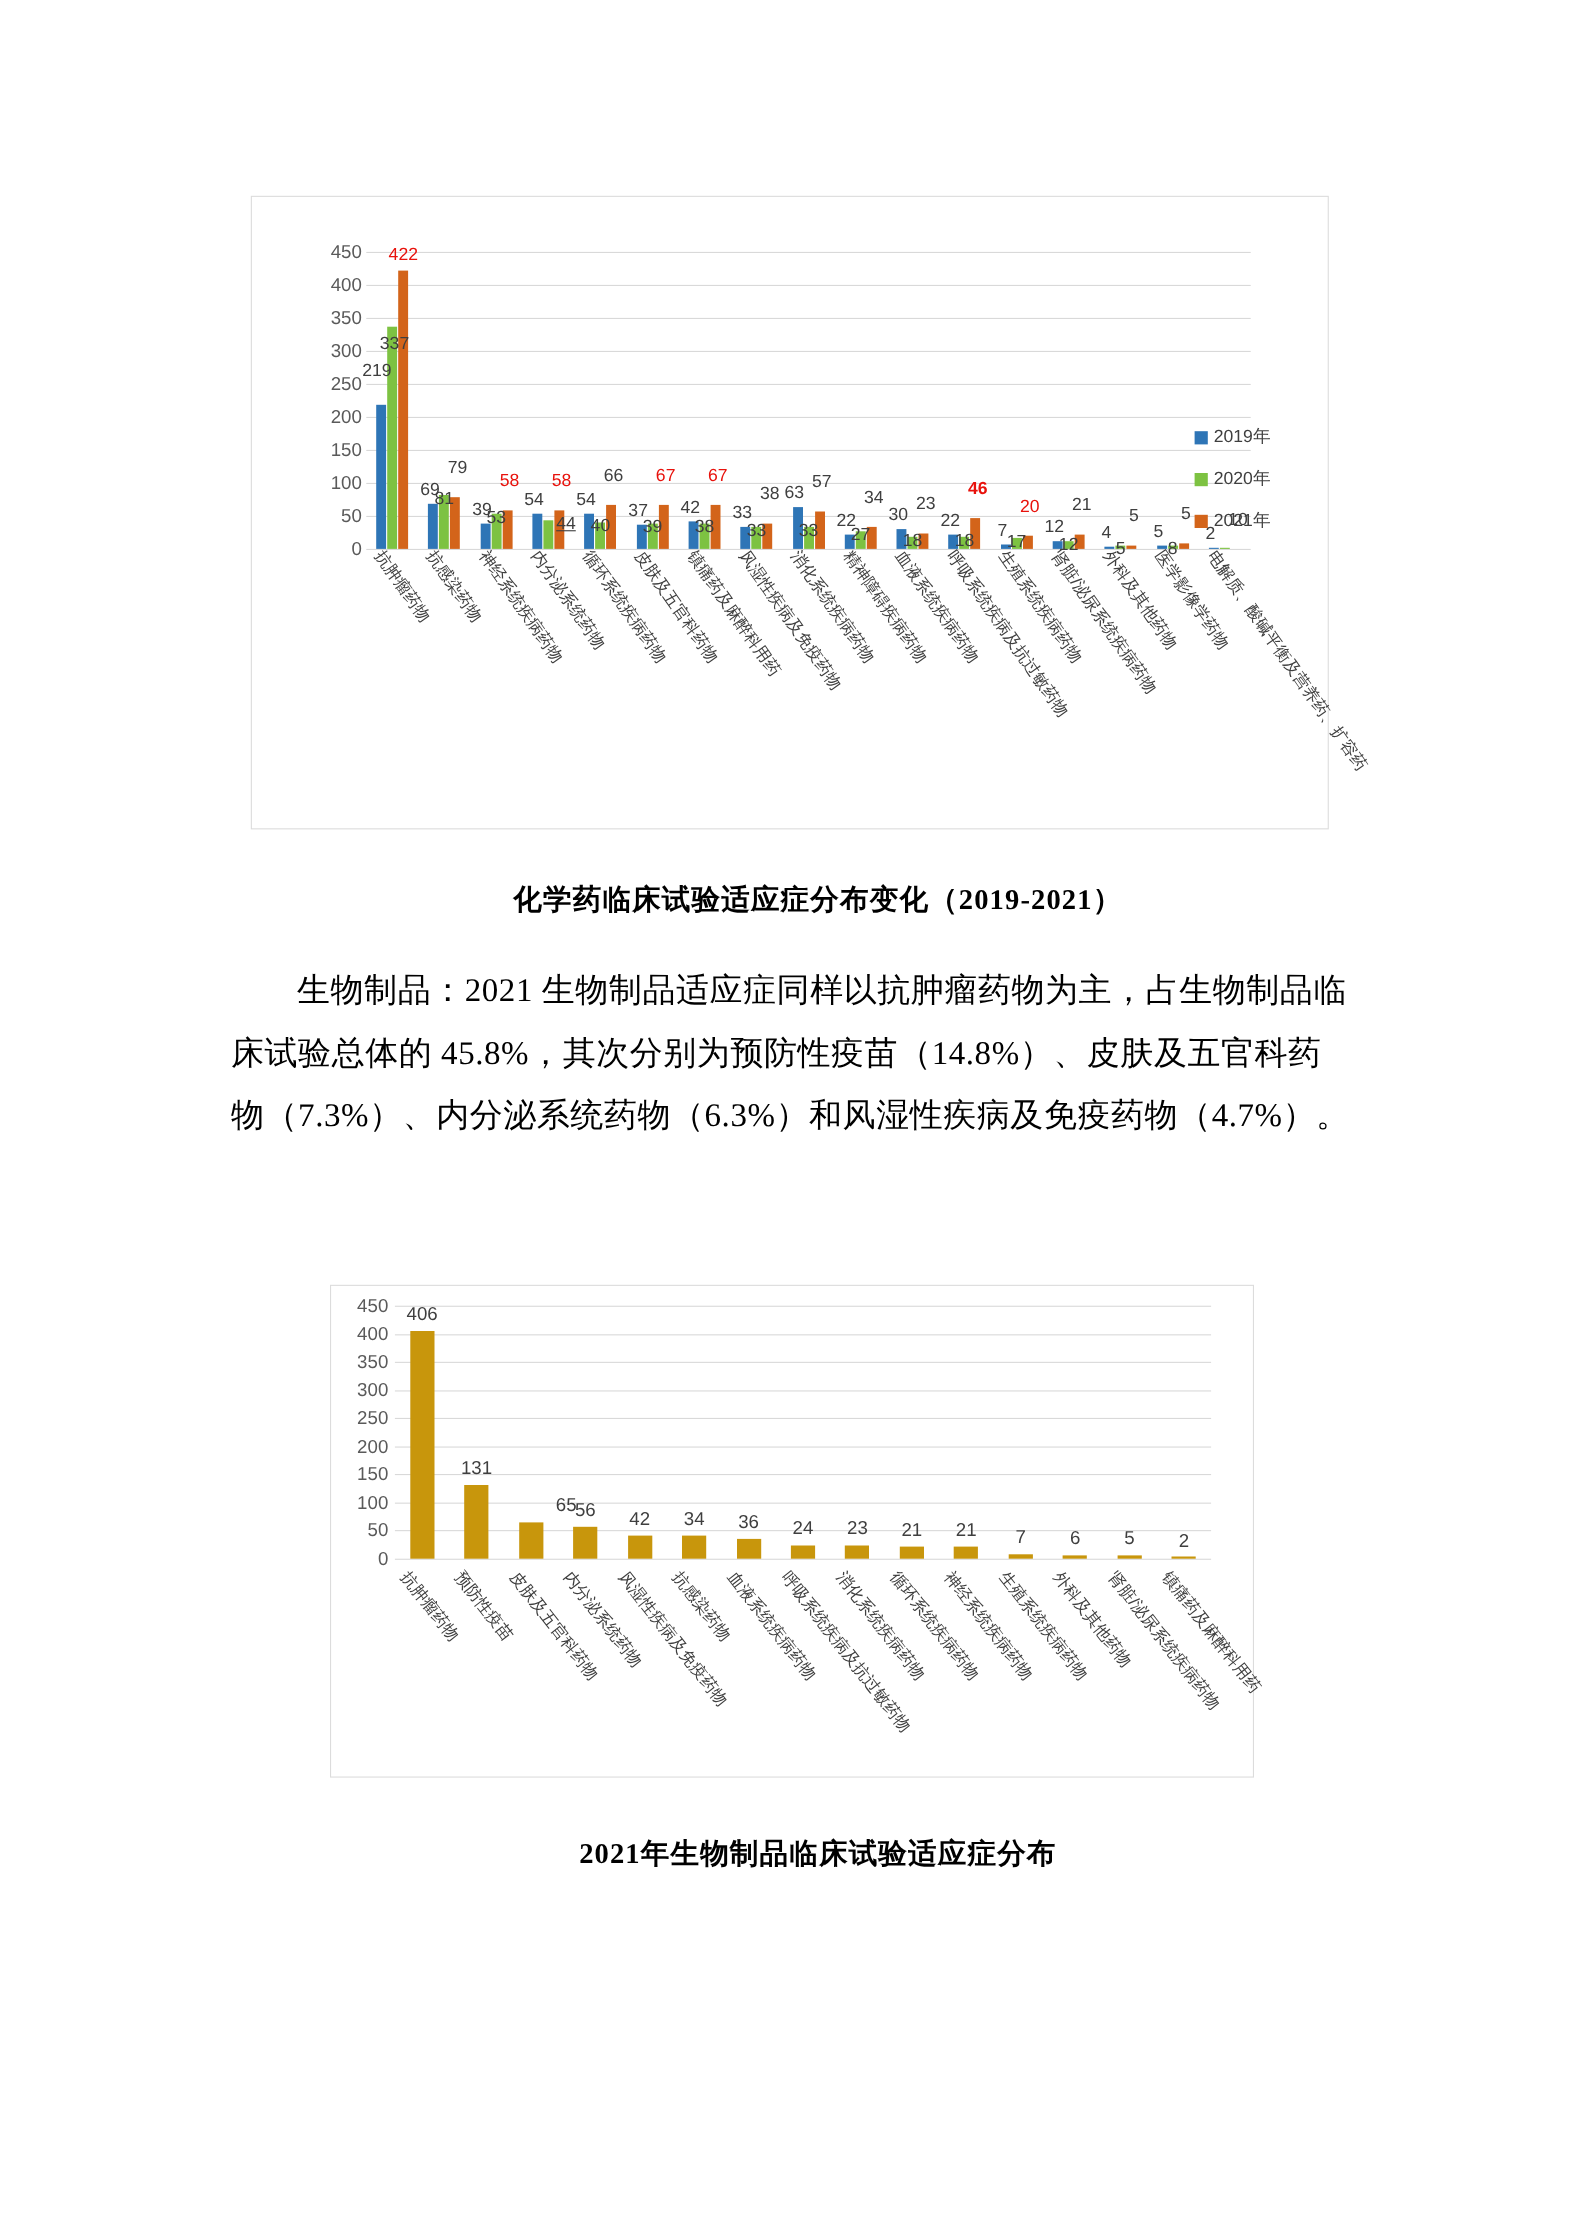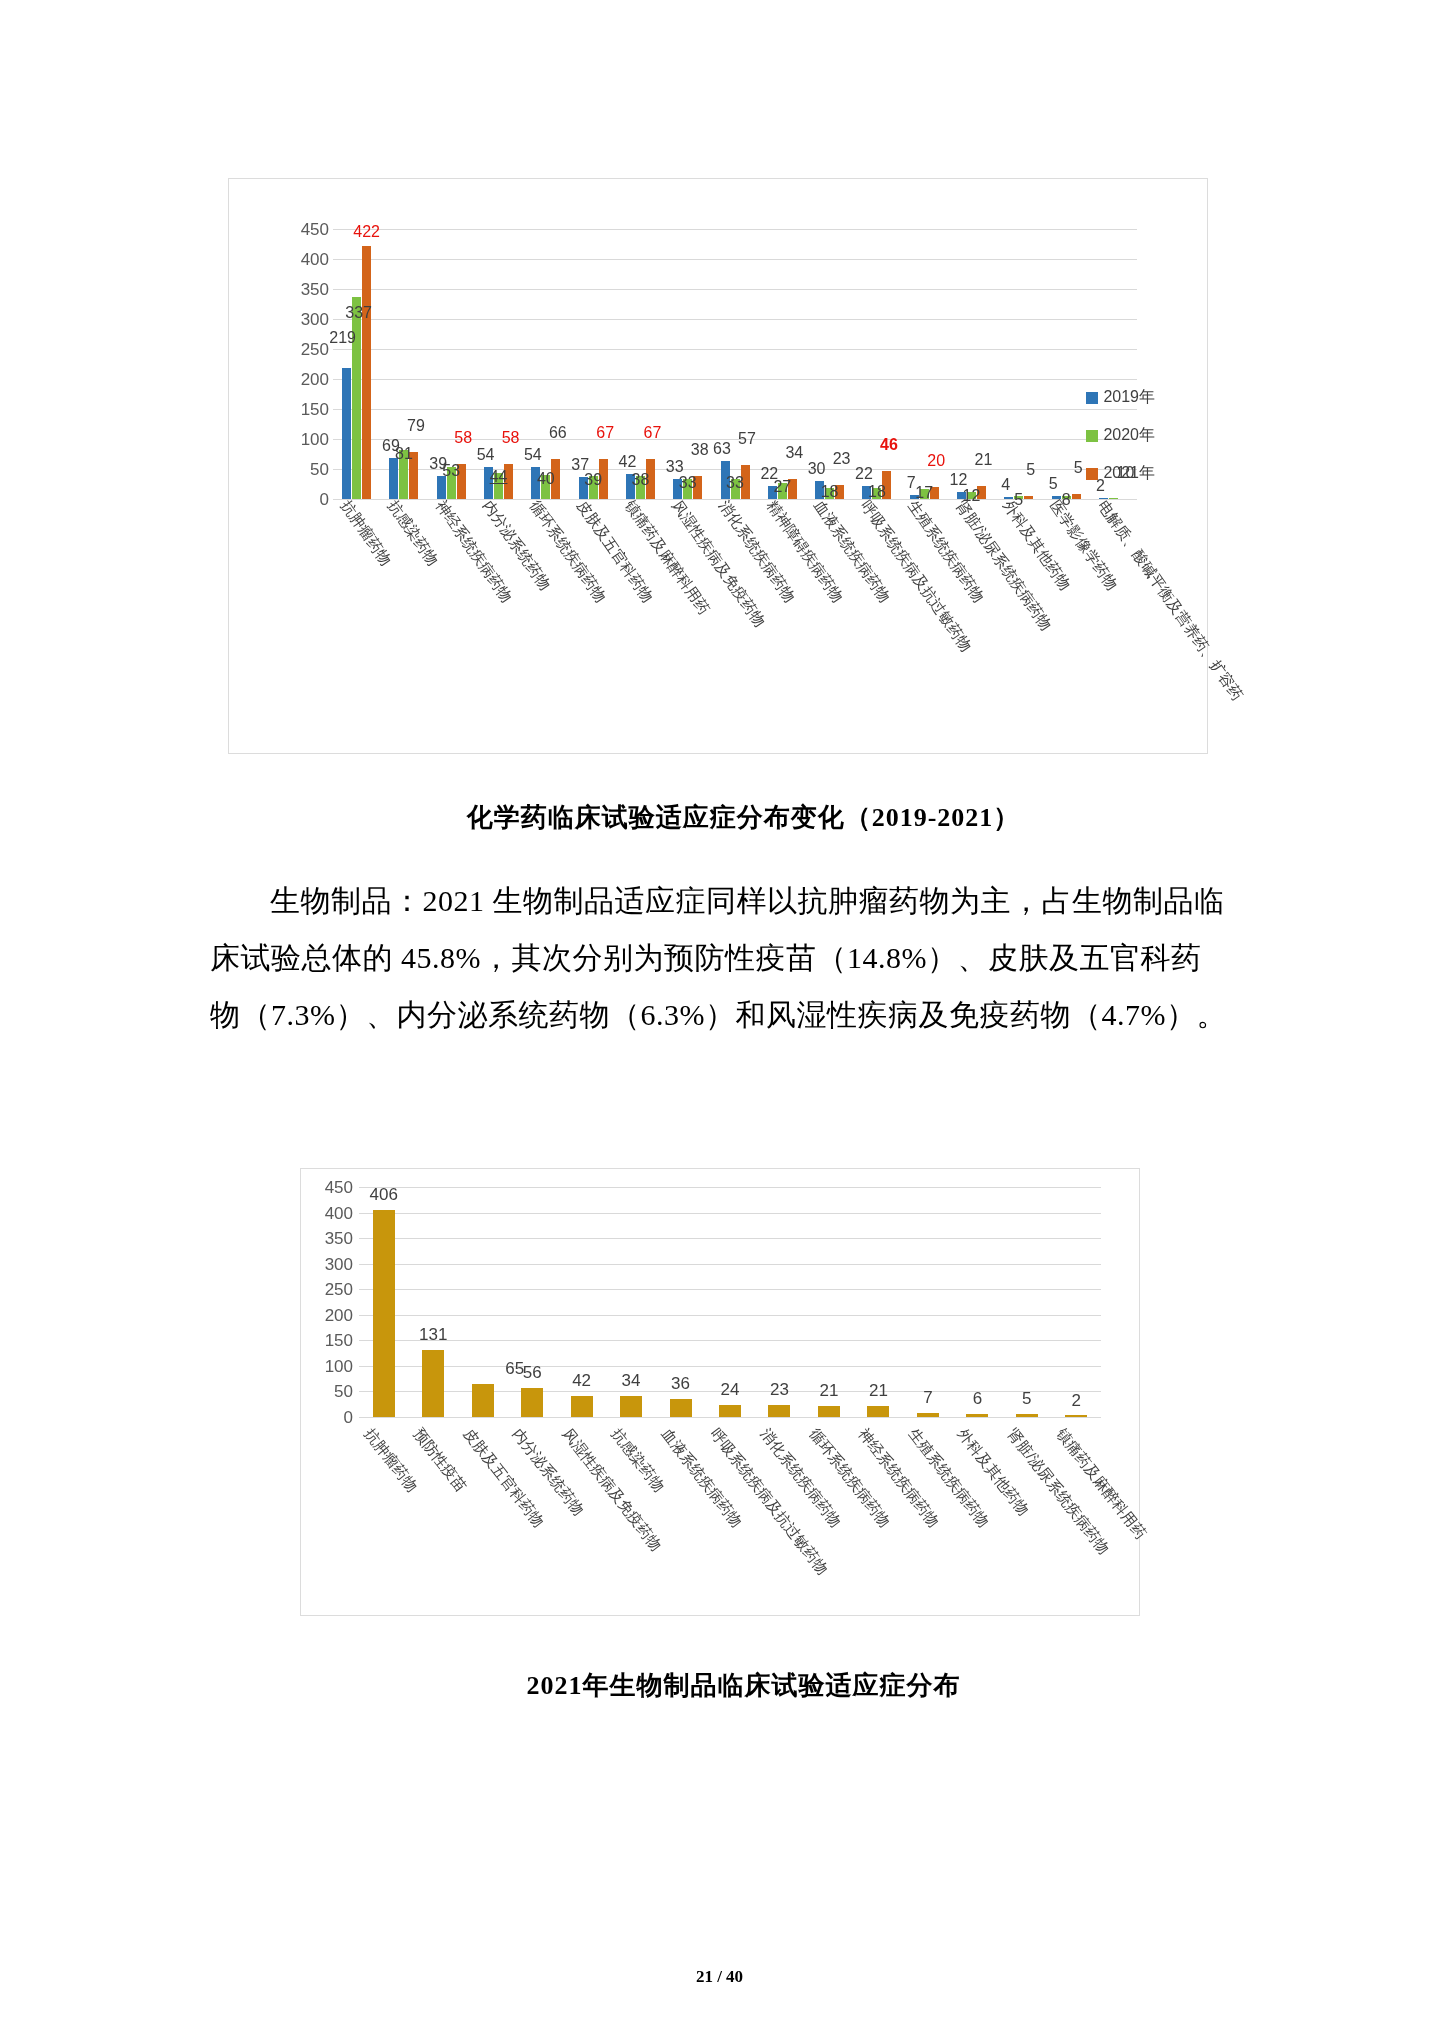--- a/index.html
+++ b/index.html
@@ -222,21 +222,21 @@
             <div class="c1-lbl" style="top: 226.6px; margin-left: -13px;">39</div>
             <div class="c1-lbl red" style="top: 201.2px; margin-left: 12px;">58</div>
             <div class="c1-lbl" style="top: 234.2px; margin-left: 0px;">53</div>
           </div>
           <div class="c1-group">
             <div class="c1-bar s19" style="height: 32.4px;"></div>
             <div class="c1-bar s20" style="height: 26.4px;"></div>
             <div class="c1-bar s21" style="height: 34.8px;"></div>
             <div class="c1-lbl" style="top: 217.6px; margin-left: -13px;">54</div>
             <div class="c1-lbl red" style="top: 201.2px; margin-left: 12px;">58</div>
-            <div class="c1-lbl" style="top: 239.6px; margin-left: 0px; text-decoration: underline;">44</div>
+            <div class="c1-lbl" style="top: 239.6px; margin-left: 16px; text-decoration: underline;">44</div>
           </div>
           <div class="c1-group">
             <div class="c1-bar s19" style="height: 32.4px;"></div>
             <div class="c1-bar s20" style="height: 24px;"></div>
             <div class="c1-bar s21" style="height: 39.6px;"></div>
             <div class="c1-lbl" style="top: 217.6px; margin-left: -13px;">54</div>
             <div class="c1-lbl" style="top: 196.4px; margin-left: 12px;">66</div>
             <div class="c1-lbl" style="top: 242px; margin-left: 0px;">40</div>
           </div>
           <div class="c1-group">
@@ -479,14 +479,13 @@
         <div class="xl" style="left: 559.963px;">生殖系统疾病药物</div>
         <div class="xl" style="left: 609.429px;">外科及其他药物</div>
         <div class="xl" style="left: 658.896px;">肾脏/泌尿系统疾病药物</div>
         <div class="xl" style="left: 708.363px;">镇痛药及麻醉科用药</div>
       </div>
   </div>
 
   <div class="caption" style="top:1668px;">2021年生物制品临床试验适应症分布</div>
 
 
-  <div class="pagenum">21 / 40</div>
 </div>
 
 </body></html>

